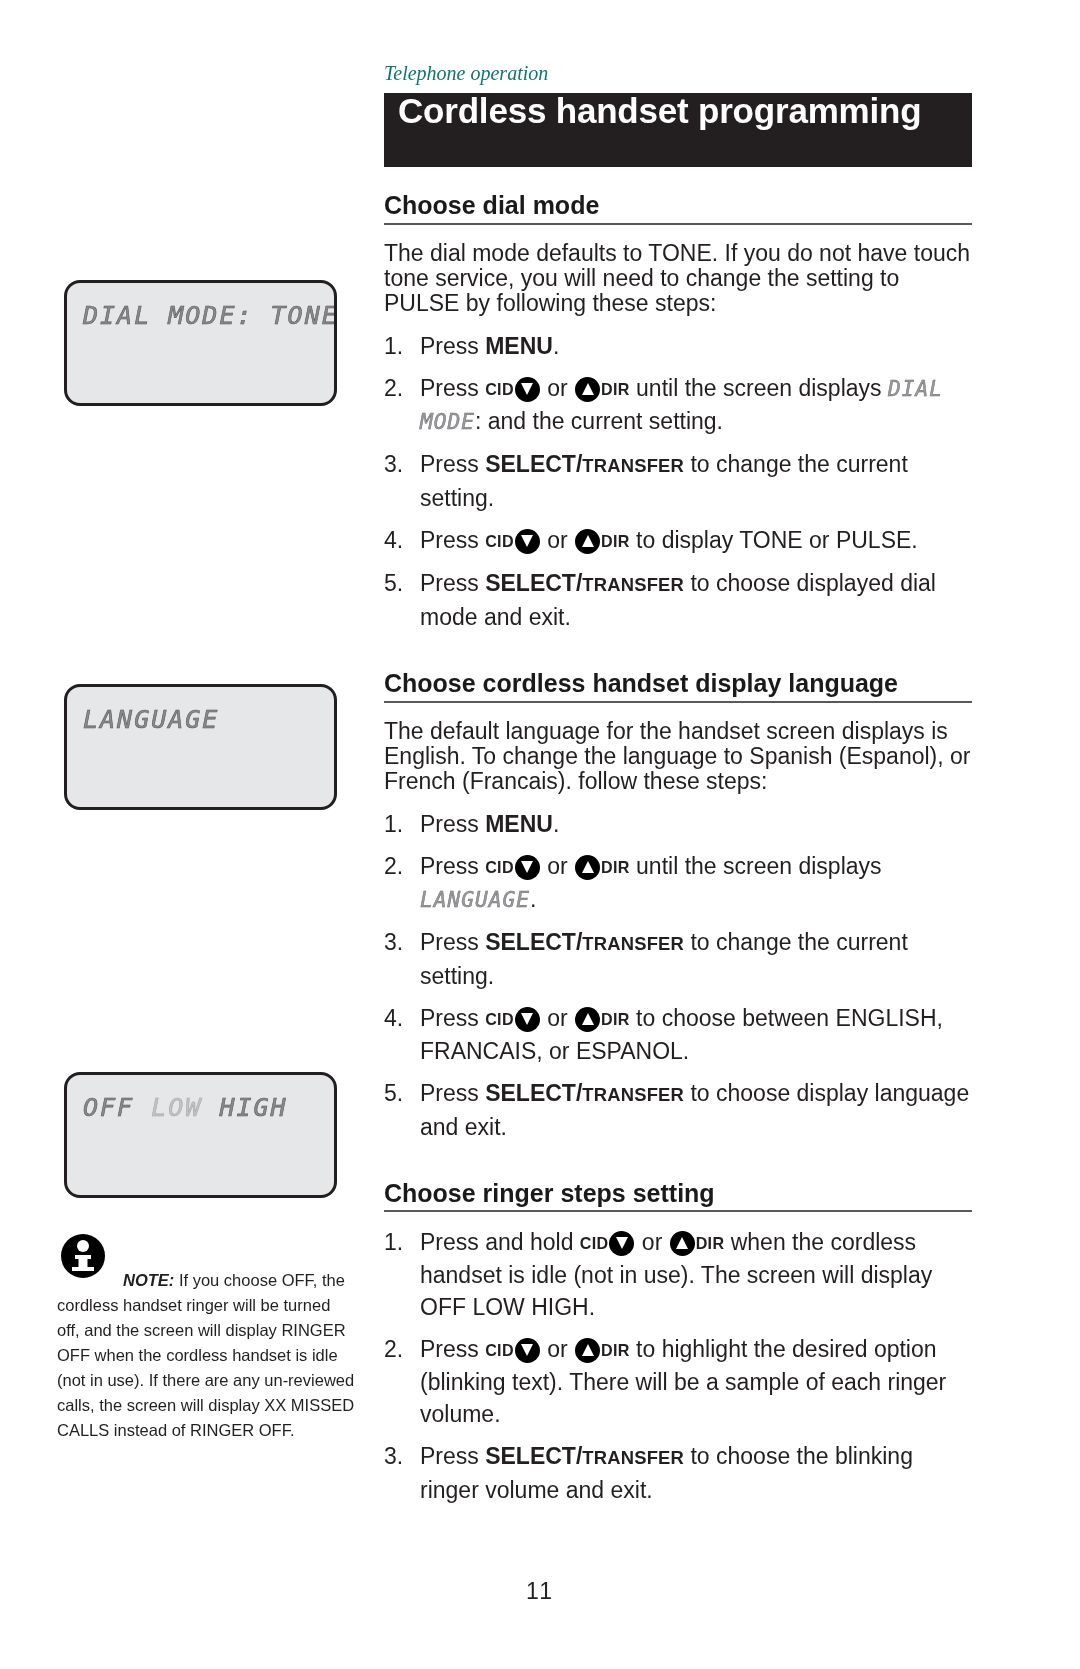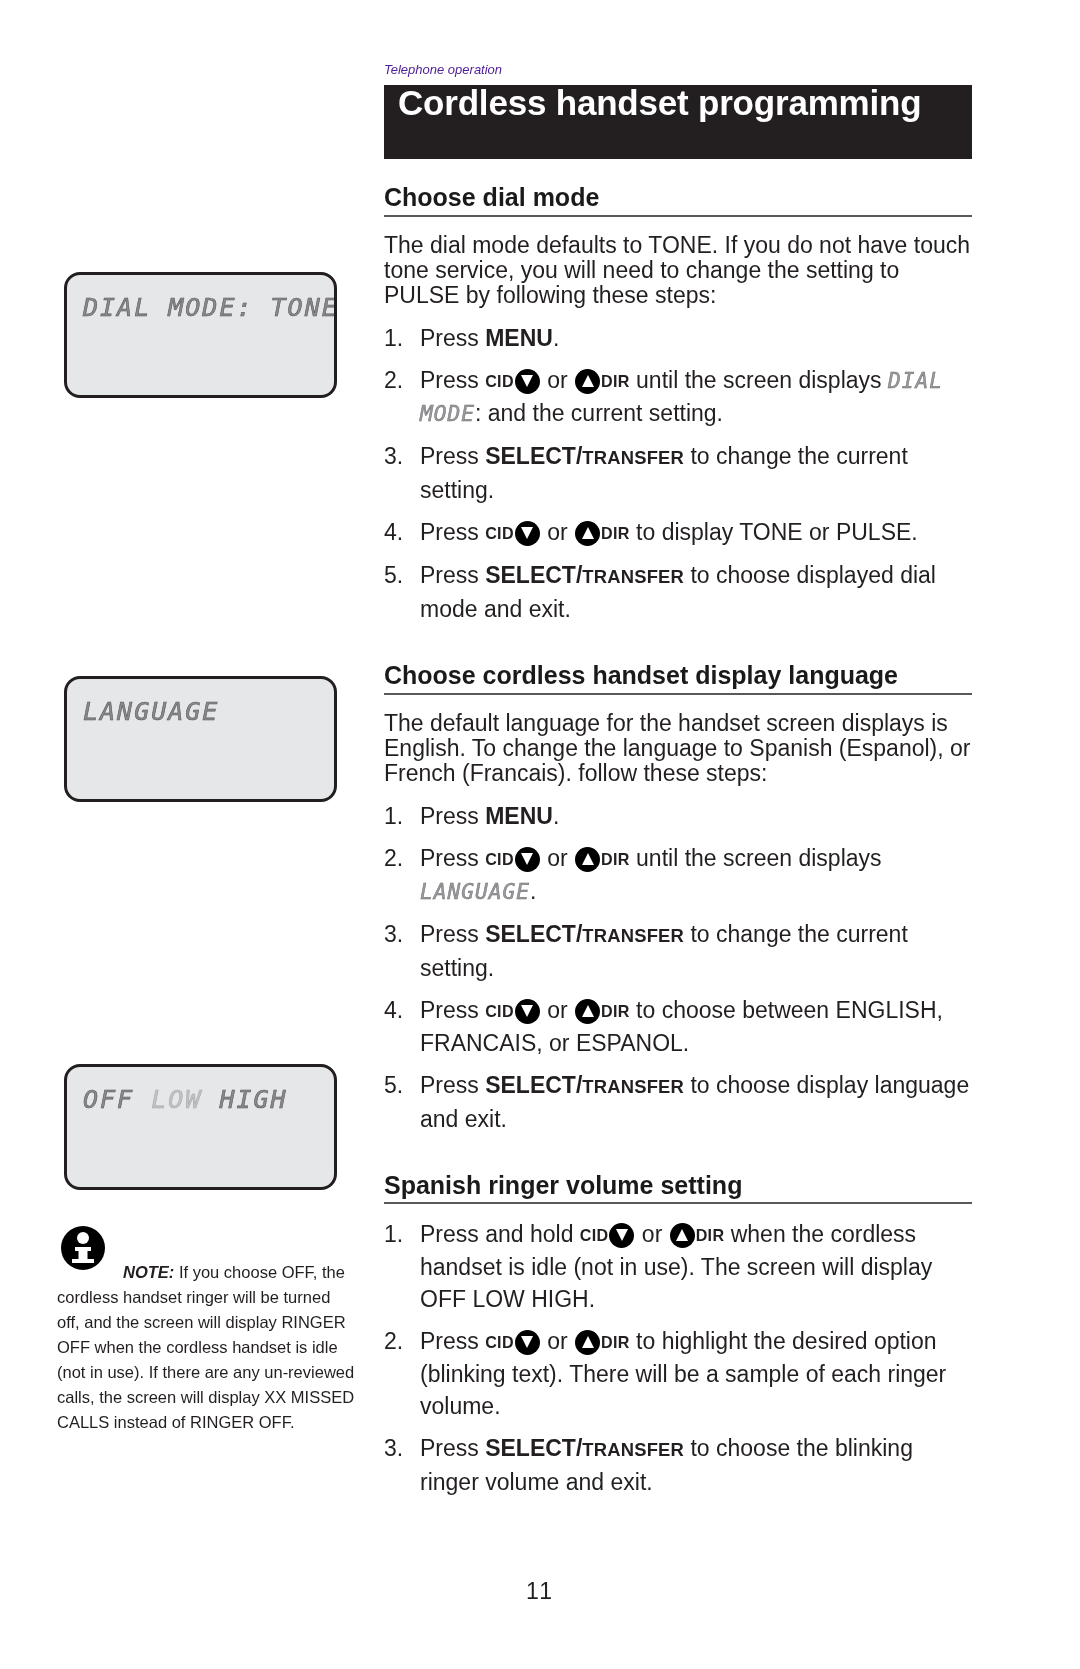--- a/index.html
+++ b/index.html
@@ -11,21 +11,21 @@
     width: 1080px; height: 1669px;
     position: relative;
     font-family: "Liberation Sans", sans-serif;
     color: #1a1a1a;
     overflow: hidden;
   }
 
   
   .gutter {
     position: absolute;
-    left: 0; top: 4px;
+    left: 0; top: 12px;
     width: 380px; height: 1463px;
   }
 
   .lcd {
     position: absolute;
     left: 64px;
     width: 273px;
     height: 126px;
     border: 3px solid #231f20;
     border-radius: 16px;
@@ -109,24 +109,24 @@
   }
 
   
   .main {
     position: absolute;
     left: 384px;
     top: 0;
     width: 588px;
   }
   .running-head {
-    font-family: Liberation Sans, sans-serif;
+    font-family: Liberation Serif, serif;
     font-style: italic;
-    font-size: 13px;
-    color: #4c1d95;
+    font-size: 20px;
+    color: #0f766e;
     margin-top: 62px;
     margin-bottom: 8px;
   }
   .title-bar {
     background: #231f20;
     color: #ffffff;
     height: 74px;
     display: flex;
     align-items: flex-start;
     padding: 0 0 10px 14px;
@@ -295,21 +295,21 @@
 
     <li><span class="num">2.</span><span>Press </span><span class="keylbl">CID</span><span class="keycap down"></span><span> or </span><span class="keycap up"></span><span class="keylbl">DIR</span><span> until the screen displays </span><br><span class="lcdinline">LANGUAGE</span><span>.</span></li>
 
     <li><span class="num">3.</span><span>Press </span><b class="kbd">SELECT/</b><b class="smallcaps">TRANSFER</b><span> to change the current setting.</span></li>
 
     <li><span class="num">4.</span><span>Press </span><span class="keylbl">CID</span><span class="keycap down"></span><span> or </span><span class="keycap up"></span><span class="keylbl">DIR</span><span> to choose between ENGLISH, FRANCAIS, or ESPANOL.</span></li>
 
     <li><span class="num">5.</span><span>Press </span><b class="kbd">SELECT/</b><b class="smallcaps">TRANSFER</b><span> to choose display language and exit.</span></li>
   </ol>
 
-  <h2 class="section tight">Spanish ringer volume setting</h2>
+  <h2 class="section tight">Choose ringer steps setting</h2>
   <ol class="steps">
     <li><span class="num">1.</span><span>Press and hold </span><span class="keylbl">CID</span><span class="keycap down"></span><span> or </span><span class="keycap up"></span><span class="keylbl">DIR</span><span> when the cordless handset is idle (not in use). The screen will display OFF LOW HIGH.</span></li>
 
     <li><span class="num">2.</span><span>Press </span><span class="keylbl">CID</span><span class="keycap down"></span><span> or </span><span class="keycap up"></span><span class="keylbl">DIR</span><span> to highlight the desired option (blinking text). There will be a sample of each ringer volume.</span></li>
 
     <li><span class="num">3.</span><span>Press </span><b class="kbd">SELECT/</b><b class="smallcaps">TRANSFER</b><span> to choose the blinking ringer volume and exit.</span></li>
   </ol>
 
 </div>
 

